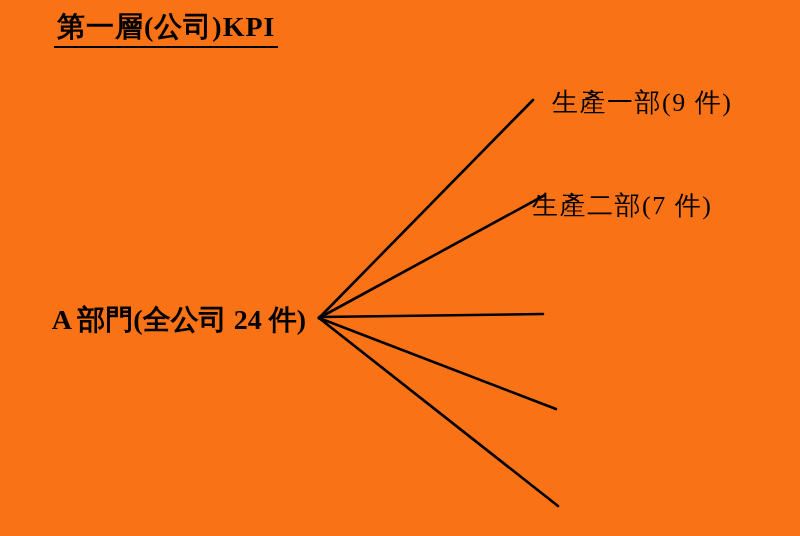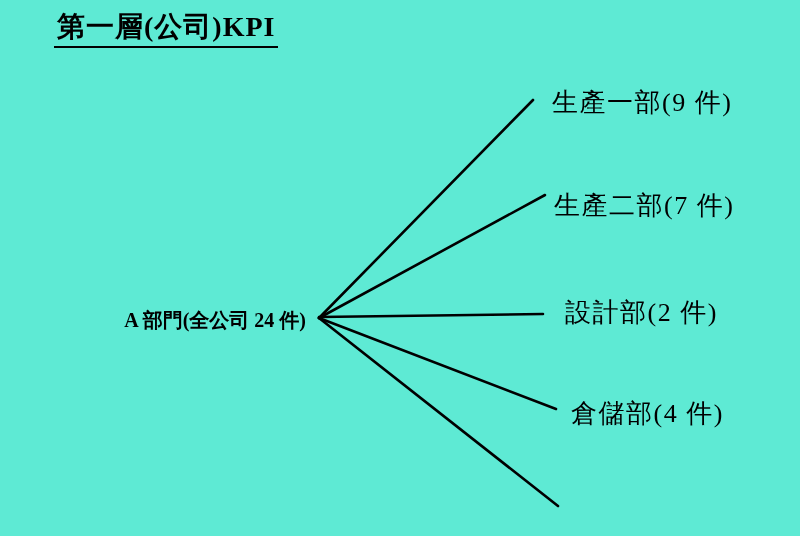--- a/index.html
+++ b/index.html
@@ -4,21 +4,21 @@
 <style>
   html, body {
     margin: 0;
     padding: 0;
     background: #ffffff;
   }
   .canvas {
     position: relative;
     width: 800px;
     height: 536px;
-    background: #5eead4;
+    background: #f97316;
     font-family: "Liberation Serif", "DejaVu Serif", serif;
     color: #000000;
     overflow: hidden;
   }
   .column-header {
     position: absolute;
     top: 10px;
     font-size: 28px;
     font-weight: bold;
     letter-spacing: 1px;
@@ -28,21 +28,21 @@
     line-height: 1.2;
   }
   .header-level1 { left: 54px; }
   .header-level2 { left: 524px; }
   .root-node {
     position: absolute;
     left: 18px;
     top: 320px;
     width: 288px;
     transform: translateY(-50%);
-    font-size: 20px;
+    font-size: 28px;
     font-weight: bold;
     text-align: right;
     white-space: nowrap;
     line-height: 1.2;
   }
   .connector-svg {
     position: absolute;
     left: 0;
     top: 0;
     width: 800px;
@@ -56,21 +56,21 @@
   .branch-label {
     position: absolute;
     transform: translateY(-50%);
     font-size: 26px;
     font-weight: normal;
     letter-spacing: 1.5px;
     white-space: nowrap;
     line-height: 1.2;
   }
   .branch-0 { left: 552px; top: 103px; text-align: center; }
-  .branch-1 { left: 554px; top: 206px; }
+  .branch-1 { left: 532px; top: 206px; }
   .branch-2 { left: 565px; top: 313px; }
   .branch-3 { left: 571px; top: 414px; }
   .branch-4 { left: 601px; top: 510px; }
 </style>
 </head>
 <body>
 
 <div class="canvas">
 
   <div class="column-header header-level1">第一層(公司)KPI</div>
@@ -83,18 +83,16 @@
     <line x1="319" y1="318" x2="556" y2="409"></line>
     <line x1="319" y1="318" x2="558" y2="506"></line>
   </svg>
 
   <div class="root-node">A 部門(全公司 24 件)</div>
 
   <div class="branch-label branch-0">生產一部(9 件)</div>
 
   <div class="branch-label branch-1">生產二部(7 件)</div>
 
-  <div class="branch-label branch-2">設計部(2 件)</div>
 
-  <div class="branch-label branch-3">倉儲部(4 件)</div>
 
 
 </div>
 
 </body></html>

